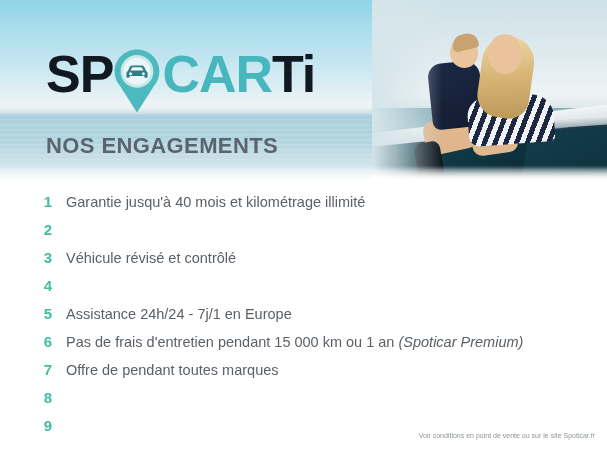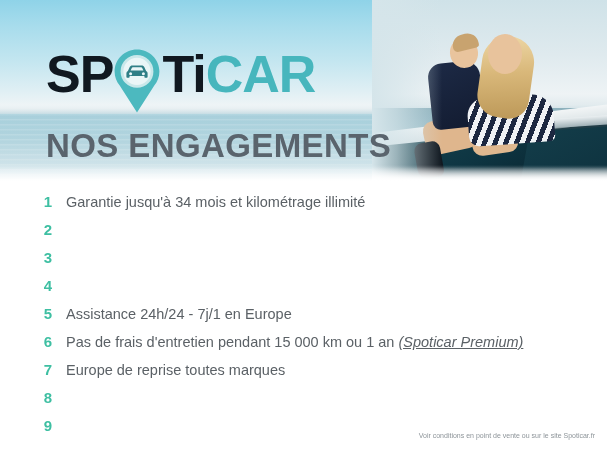--- a/index.html
+++ b/index.html
@@ -227,21 +227,21 @@
     height: 66px;
     margin: 0 1px 0 0;
     top: 7px;
   }
   .pin-svg { position:absolute; left:0; top:0; }
 
   
   .headline {
     position: absolute;
     left: 46px; top: 126px;
-    font-size: 33px;
+    font-size: 22px;
     font-weight: bold;
     color: #5a646d;
     letter-spacing: 0.4px;
     line-height: 40px;
     white-space: nowrap;
   }
 
   
   .list {
     position: absolute;
@@ -261,21 +261,21 @@
     font-weight: bold;
     font-size: 15px;
     flex: 0 0 52px;
   }
   .txt {
     margin-left: 14px;
     color: #5b6166;
     font-size: 14.5px;
     white-space: nowrap;
   }
-  .txt i { font-style: italic; text-decoration: underline; }
+  .txt i { font-style: italic; }
 
   
   .fineprint {
     position: absolute;
     right: 12px;
     top: 432px;
     font-size: 7px;
     color: #8d9499;
     white-space: nowrap;
   }
@@ -316,54 +316,55 @@
         <svg class="pin-svg" width="48" height="66" viewBox="0 0 48 66" xmlns="http://www.w3.org/2000/svg">
           <path d="M24 1.5C11.6 1.5 1.6 11.4 1.6 23.6c0 5.3 1.9 10.2 5.1 14L24 64.5l17.3-26.9c3.2-3.8 5.1-8.7 5.1-14C46.4 11.4 36.4 1.5 24 1.5z" fill="#4cb9bf"></path>
           <circle cx="24" cy="23.4" r="16.4" fill="#c9e8ea"></circle>
           <circle cx="24" cy="23.4" r="13.6" fill="#eaf6f7"></circle>
           <path d="M13.4 25.6c0-1.2.5-2.1 1.5-2.6l1.7-3.7c.5-1.1 1.5-1.7 2.7-1.7h9.4c1.2 0 2.2.6 2.7 1.7l1.7 3.7c1 .5 1.5 1.4 1.5 2.6v3.2c0 .6-.5 1-1 1h-1.2c-.6 0-1-.4-1-1v-.9H16.6v.9c0 .6-.5 1-1 1h-1.2c-.6 0-1-.4-1-1v-3.2z" fill="#2f7f86"></path>
           <path d="M17.6 22.6l1.2-2.6c.2-.5.6-.7 1.1-.7h8.2c.5 0 .9.2 1.1.7l1.2 2.6H17.6z" fill="#eaf6f7"></path>
           <circle cx="17.6" cy="25.8" r="1.5" fill="#eaf6f7"></circle>
           <circle cx="30.4" cy="25.8" r="1.5" fill="#eaf6f7"></circle>
         </svg>
       </span>
+      <span class="logo-text logo-teal">CAR</span>
       <span class="logo-text logo-dark">Ti</span>
-      <span class="logo-text logo-teal">CAR</span>
     </div>
 
     <div class="headline">NOS ENGAGEMENTS</div>
 
     <div class="banner-fade-bottom"></div>
   </div>
 
   <div class="list">
     <div class="item">
       <span class="num">1</span>
-      <span class="txt"><span>Garantie jusqu'à 34 mois et kilométrage illimité</span><i></i></span>
+      <span class="txt"><span>Garantie jusqu'à 40 mois et kilométrage illimité</span><i></i></span>
     </div>
     <div class="item">
       <span class="num">2</span>
     </div>
     <div class="item">
       <span class="num">3</span>
+      <span class="txt"><span>Véhicule révisé et contrôlé</span><i></i></span>
     </div>
     <div class="item">
       <span class="num">4</span>
     </div>
     <div class="item">
       <span class="num">5</span>
       <span class="txt"><span>Assistance 24h/24 - 7j/1 en Europe</span><i></i></span>
     </div>
     <div class="item">
       <span class="num">6</span>
       <span class="txt"><span>Pas de frais d'entretien pendant 15 000 km ou 1 an </span><i>(Spoticar Premium)</i></span>
     </div>
     <div class="item">
       <span class="num">7</span>
-      <span class="txt"><span>Europe de reprise toutes marques</span><i></i></span>
+      <span class="txt"><span>Offre de pendant toutes marques</span><i></i></span>
     </div>
     <div class="item">
       <span class="num">8</span>
     </div>
     <div class="item">
       <span class="num">9</span>
     </div>
   </div>
 
   <div class="fineprint">Voir conditions en point de vente ou sur le site Spoticar.fr</div>

